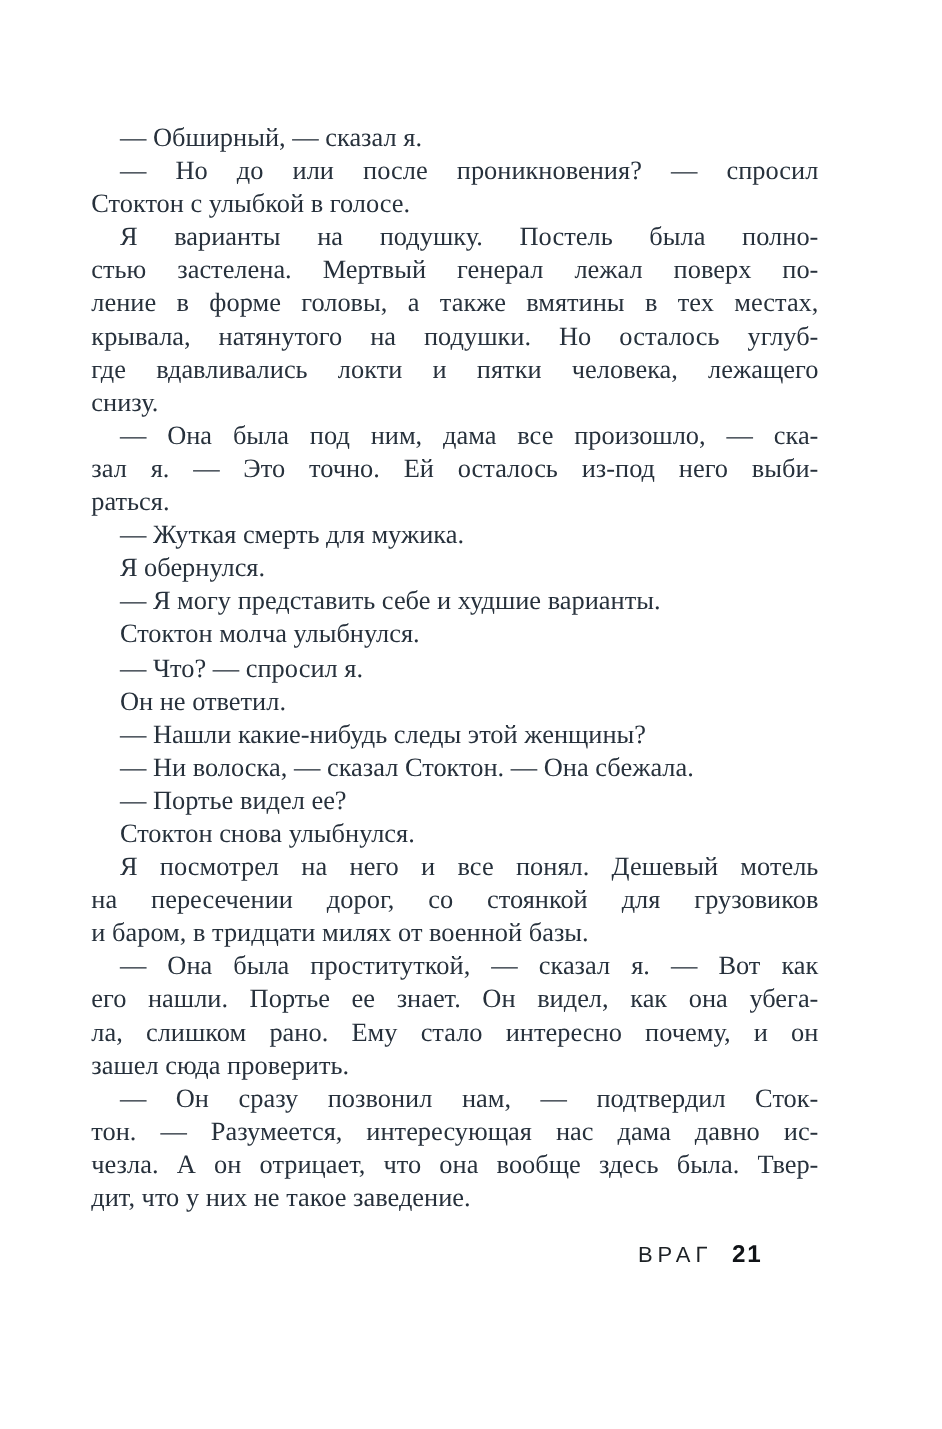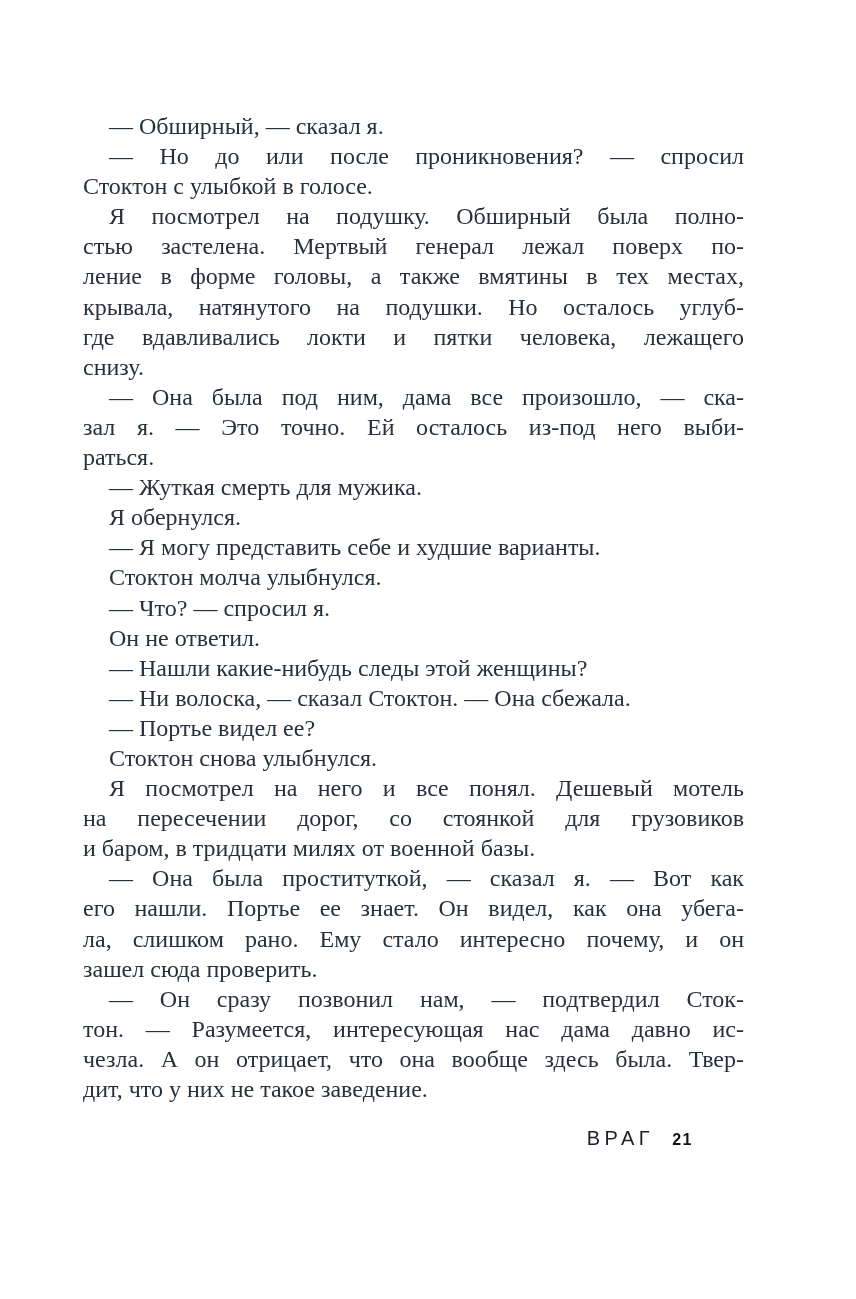--- a/index.html
+++ b/index.html
@@ -49,41 +49,41 @@
     font-family: "Liberation Sans", "DejaVu Sans", sans-serif;
     color: #14171b;
   }
   .running-title {
     font-size: 20px;
     font-weight: 400;
     letter-spacing: 4.5px;
     color: #1c2024;
   }
   .page-number {
-    font-size: 16px;
+    font-size: 22px;
     font-weight: 700;
     letter-spacing: 1.5px;
     color: #101317;
   }
 </style>
 </head>
 <body>
 
 <div class="page">
 
   <div class="text-block">
       <div class="paragraph">
         <div class="line first last">— Обширный, — сказал я.</div>
       </div>
       <div class="paragraph">
         <div class="line first">— Но до или после проникновения? — спросил</div>
         <div class="line last">Стоктон с улыбкой в голосе.</div>
       </div>
       <div class="paragraph">
-        <div class="line first">Я посмотрел на подушку. Обширный была полно-</div>
+        <div class="line first">Я варианты на подушку. Постель была полно-</div>
         <div class="line">стью застелена. Мертвый генерал лежал поверх по-</div>
         <div class="line">ление в форме головы, а также вмятины в тех местах,</div>
         <div class="line">крывала, натянутого на подушки. Но осталось углуб-</div>
         <div class="line">где вдавливались локти и пятки человека, лежащего</div>
         <div class="line last">снизу.</div>
       </div>
       <div class="paragraph">
         <div class="line first">— Она была под ним, дама все произошло, — ска-</div>
         <div class="line">зал я. — Это точно. Ей осталось из-под него выби-</div>
         <div class="line last">раться.</div>

